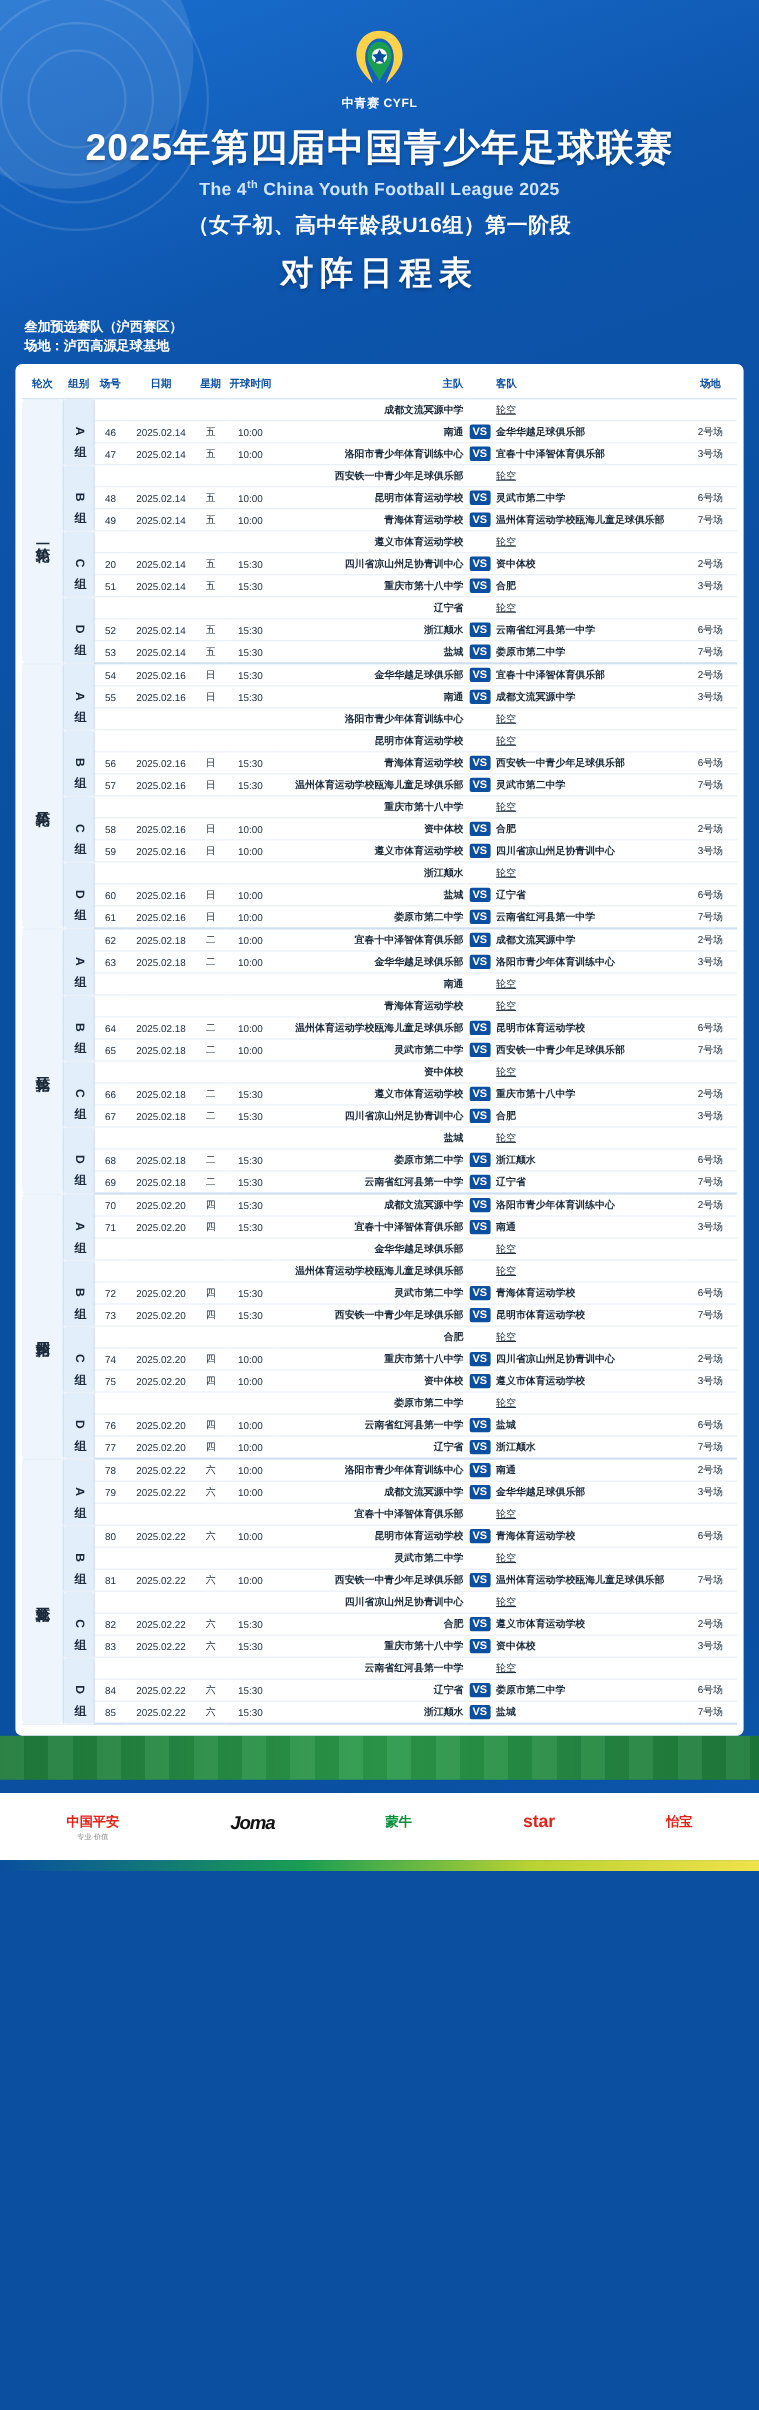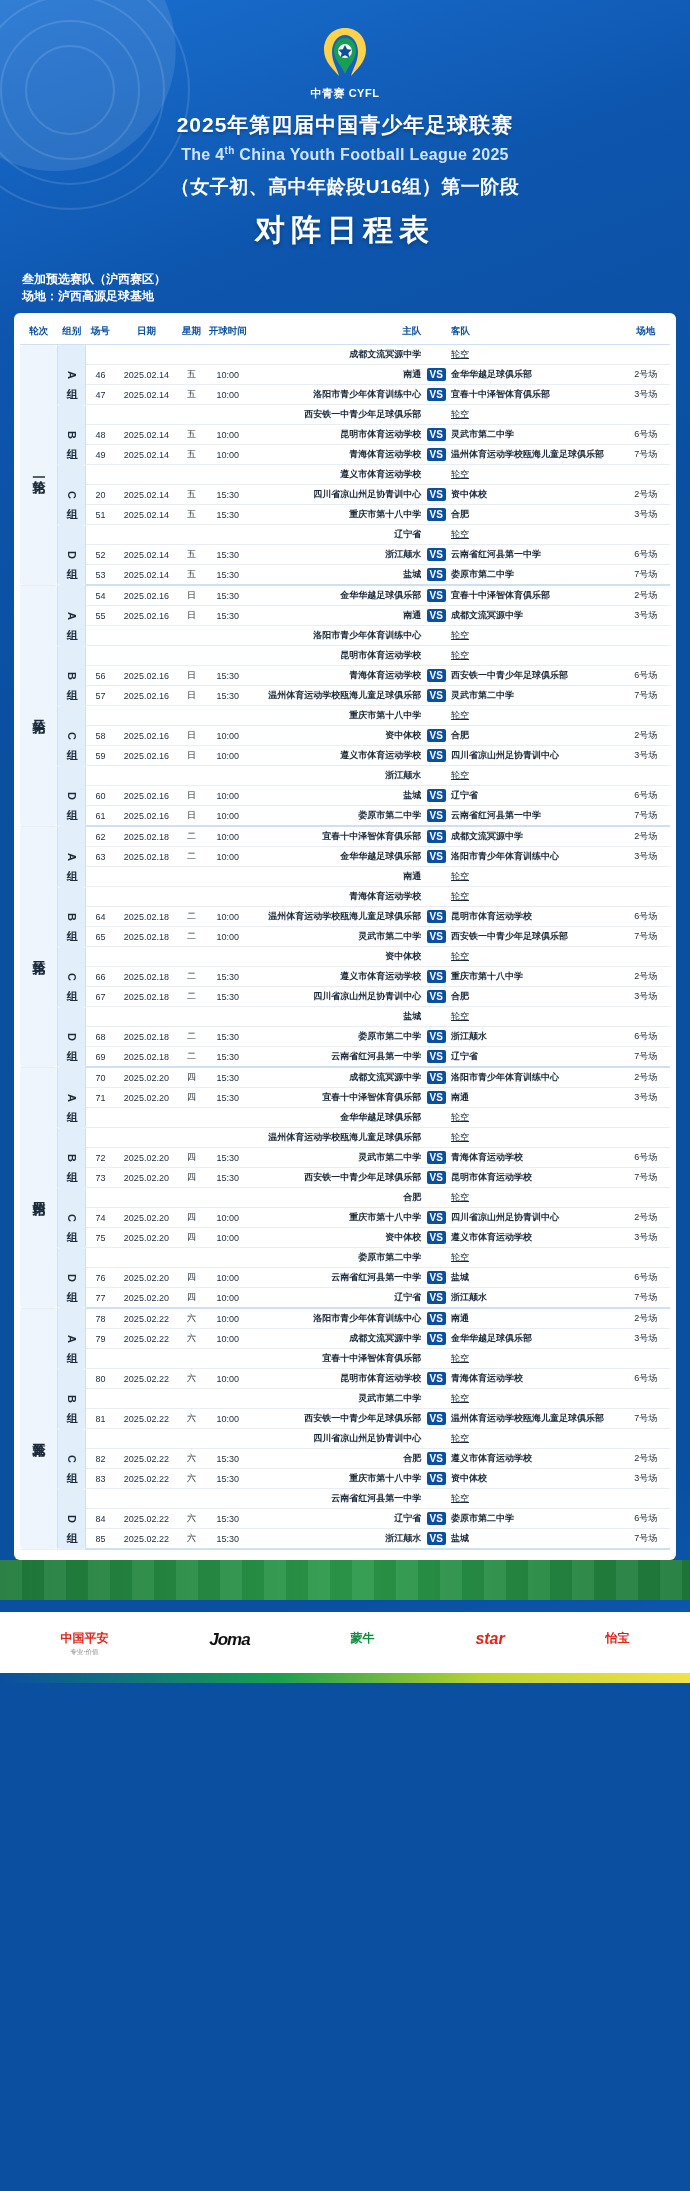--- a/index.html
+++ b/index.html
@@ -22,21 +22,21 @@
   
   .swirl { position:absolute; left:-60px; top:-40px; width:260px; height:260px; opacity:.35; }
   .swirl div {
     position:absolute; border:2px solid rgba(255,255,255,.35); border-radius:50%;
   }
   .header { text-align:center; padding: 18px 20px 6px; position:relative; z-index:2;}
   .logo { margin: 6px auto 10px; width: 120px; }
   .logo-emblem { width: 66px; height: 60px; margin: 0 auto; position: relative; }
   .logo-text { color:#fff; font-size: 11px; letter-spacing: .5px; margin-top:2px; font-weight:bold;}
   .title-cn {
-    color:#fff; font-size: 21px; font-weight: bold; letter-spacing: 1px;
+    color:#fff; font-size: 34px; font-weight: bold; letter-spacing: 1px;
     text-shadow: 0 2px 3px rgba(0,0,0,.25); margin: 8px 0 6px;
   }
   .title-en {
     color:#cfe4ff; font-size: 16px; font-weight: bold; margin-bottom: 10px; letter-spacing:.3px;
   }
   .title-en sup { font-size: 10px; }
   .title-sub {
     color:#fff; font-size: 19px; font-weight: bold; margin: 8px 0 10px; letter-spacing:.5px;
   }
   .title-main {
@@ -86,21 +86,21 @@
   .sponsors {
     background:#fff; margin: 12px 0 0; padding: 14px 10px 16px;
     display:flex; justify-content: space-around; 
     border-top: 4px solid transparent;
   }
   .sp { text-align:center; font-size: 12px; font-weight:bold; }
   .sp .sub { display:block; font-size: 6.5px; font-weight:normal; color:#888; margin-top:1px;}
   .sp-pingan { color:#e2231a; }
   .sp-joma { color:#111; font-style: italic; font-size: 17px; letter-spacing:-1px;}
   .sp-mengniu { color:#0a8f3c; }
-  .sp-star { color:#e2231a; font-style: italic; font-size: 16px; }
+  .sp-star { color:#e2231a; font-size: 16px; }
   .sp-fenda { color:#e2231a; }
   .footer-strip {
     height: 10px;
     background: linear-gradient(90deg, #0a4fa0 0%, #1a9e52 40%, #b9d233 70%, #f0e24a 100%);
   }
   .pitch-bg {
     height: 40px; background: linear-gradient(90deg,#1f7a3a,#2b9a4a,#1f7a3a);
     position:relative; overflow:hidden;
   }
   .pitch-bg:after {

